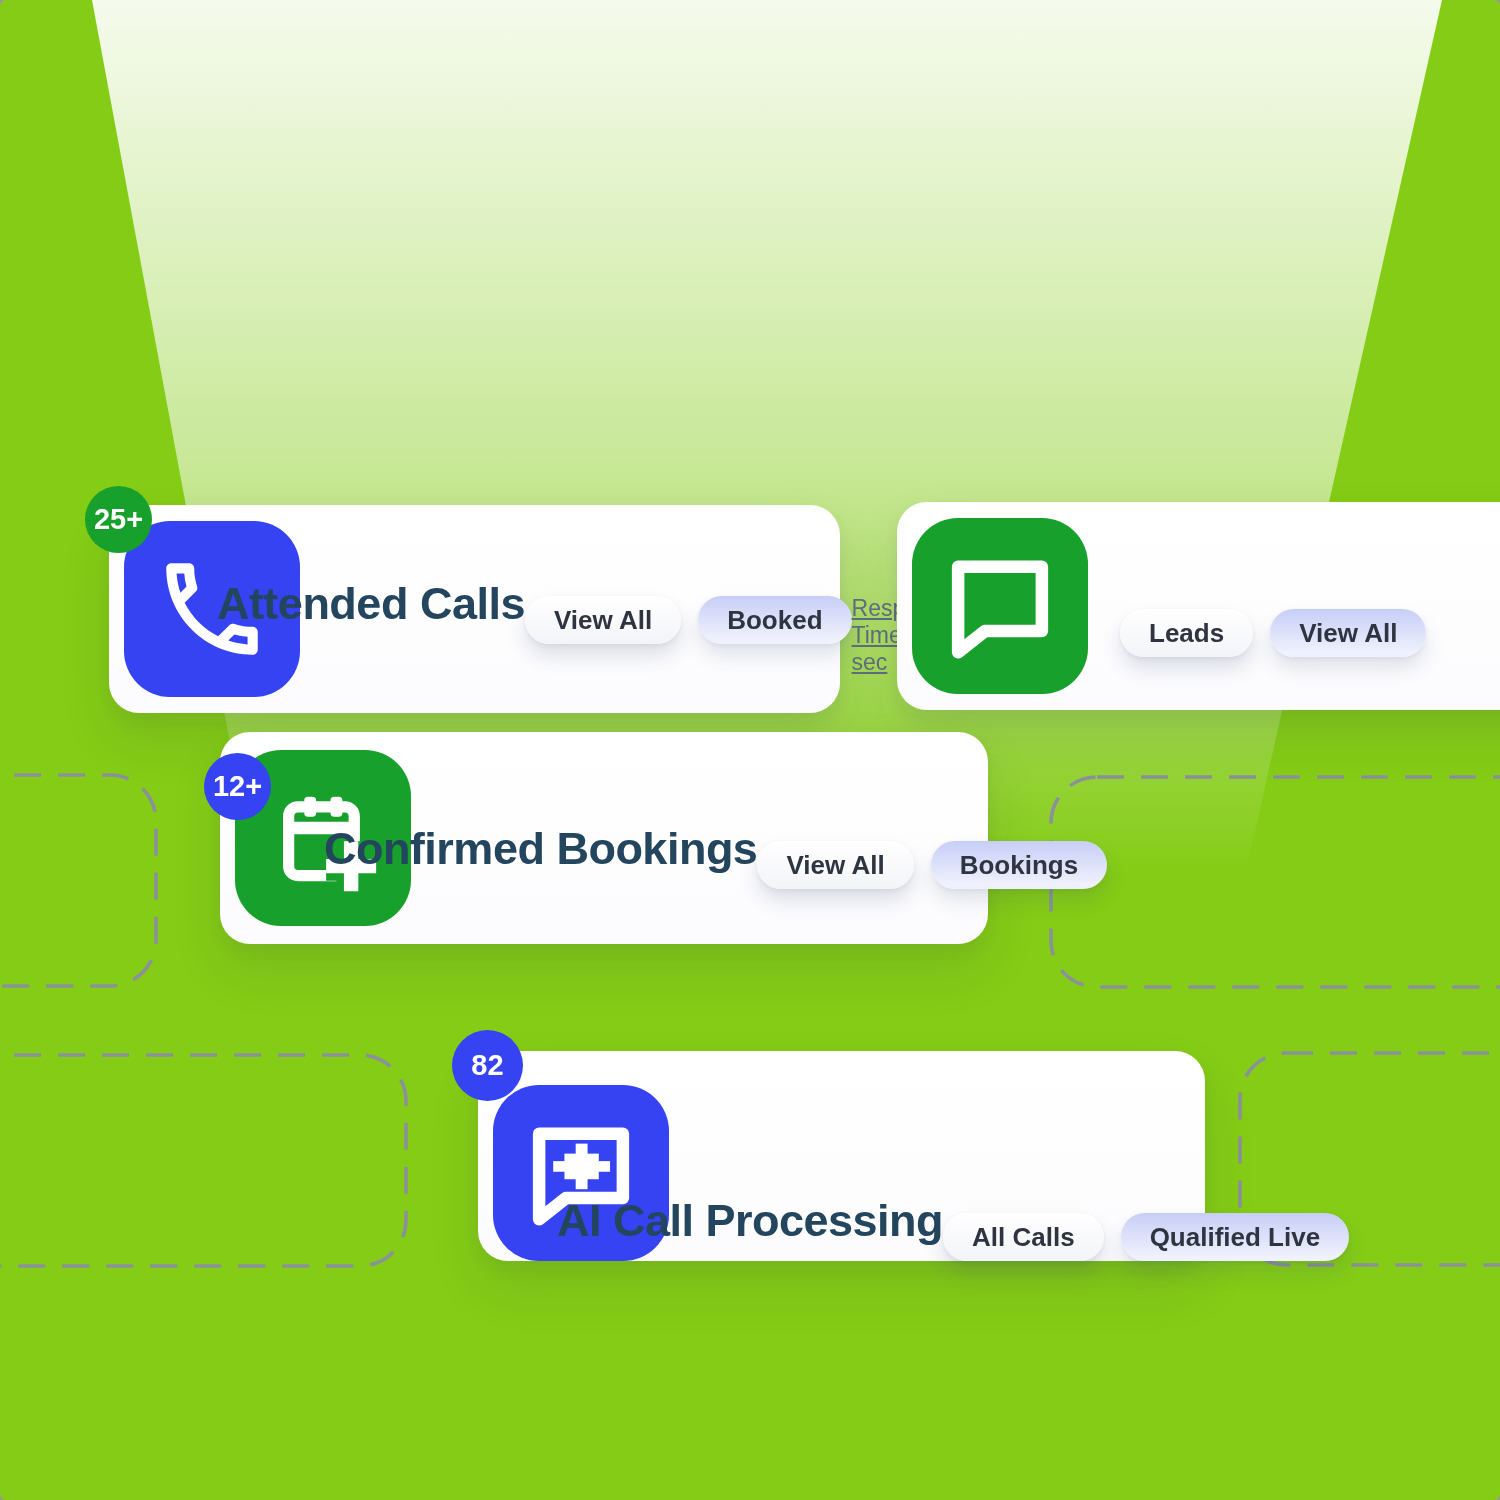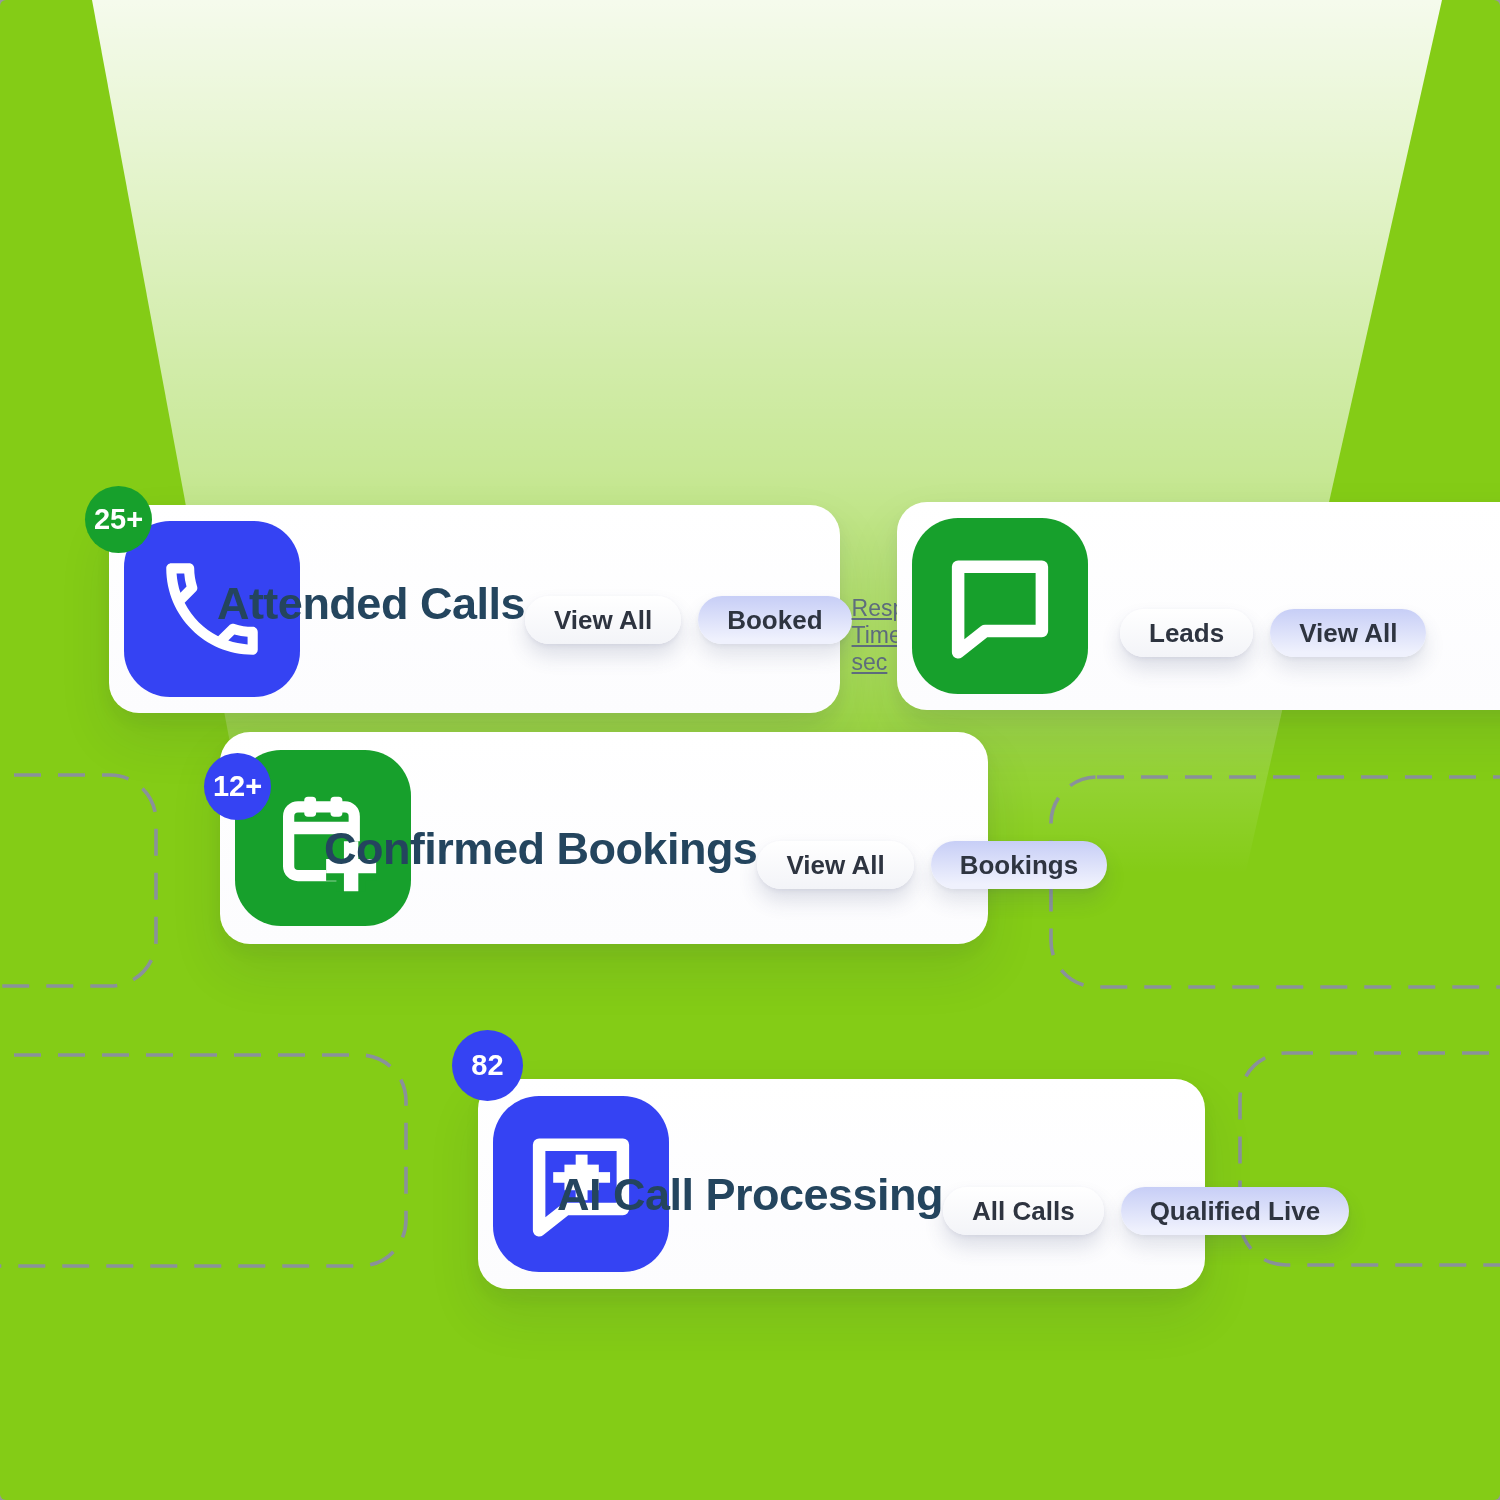--- a/index.html
+++ b/index.html
@@ -21,21 +21,21 @@
   .card{
     position:absolute;display:flex;align-items:center;
     background:linear-gradient(180deg,#ffffff 0%,#fcfcfe 100%);
     border-radius:30px;
     box-shadow:0 26px 52px rgba(30,42,80,0.10),0 8px 16px rgba(30,42,80,0.05);
     padding-left:15px;
   }
   .card-1{left:109px;top:505px;width:716px;height:208px;}
   .card-2{left:897px;top:502px;width:724px;height:208px;}
   .card-3{left:220px;top:732px;width:753px;height:212px;}
-  .card-4{left:478px;top:1079px;width:712px;height:210px;}
+  .card-4{left:478px;top:1051px;width:712px;height:210px;align-items:flex-end;}
   .icon-tile{
     flex:0 0 176px;width:176px;height:176px;border-radius:46px;
     display:flex;align-items:center;justify-content:center;
   }
   .tile-blue{background:#3543f3;}
   .tile-green{background:#17a02c;}
   .card-content{display:flex;flex-direction:row;justify-content:center;margin-left:32px;min-width:0;margin-top:37px;}
   .card-title{
     font-size:45px;font-weight:600;color:#24455e;letter-spacing:-0.5px;line-height:1.1;
     white-space:nowrap;

